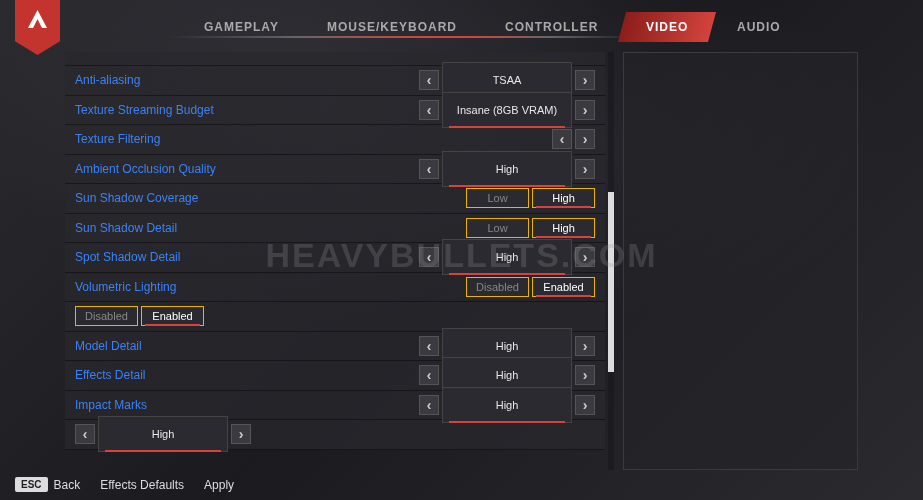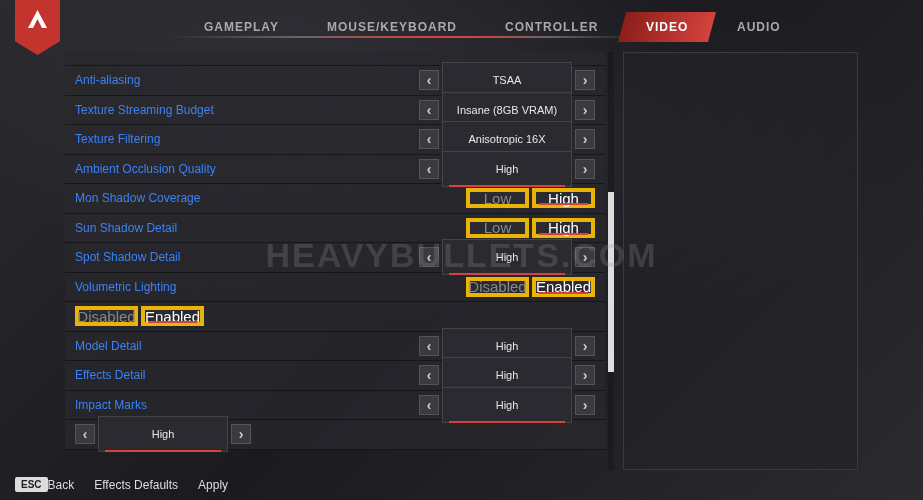--- a/index.html
+++ b/index.html
@@ -13,21 +13,21 @@
 .tab.active{background:linear-gradient(90deg,#8b1e1a,#d4433d);color:#fff}
 .tab-line{position:absolute;top:36px;left:170px;right:290px;height:2px;background:linear-gradient(90deg,transparent,#666,#d4433d 55%,#d4433d 65%,#666,transparent)}
 .main{position:absolute;top:52px;left:65px;width:540px;height:418px;overflow:hidden}
 .row{height:29.5px;background:rgba(40,40,45,.75);border-bottom:1px solid rgba(0,0,0,.4);display:flex;align-items:center;padding:0 10px}
 .row-label{flex:1;font-size:12px;color:#3b82f6}
 .ctrl{display:flex;align-items:center;gap:3px}
 .arrow{width:20px;height:20px;background:#3a3a40;border:1px solid #555;display:flex;align-items:center;justify-content:center;cursor:pointer;font-size:14px;font-weight:bold;color:#ccc;line-height:1}
 .valbox{width:130px;height:36px;background:#2a2a30;border:1px solid #444;display:flex;align-items:center;justify-content:center;font-size:11px;color:#e8e8e8;position:relative}
 .valbox::after{content:"";position:absolute;bottom:-1px;left:5%;right:5%;height:2px;background:#d4433d}
 .toggle{display:flex;gap:3px}
-.tbtn{width:63px;height:20px;background:#2a2a30;border:4px solid #eab308;display:flex;align-items:center;justify-content:center;font-size:15px;color:#888;cursor:pointer;position:relative}
+.tbtn{width:63px;height:20px;background:#2a2a30;border:1px solid #eab308;display:flex;align-items:center;justify-content:center;font-size:11px;color:#888;cursor:pointer;position:relative}
 .tbtn.on{color:#fff}
 .tbtn.on::after{content:"";position:absolute;bottom:-1px;left:5%;right:5%;height:2px;background:#d4433d}
 .scrollbar{position:absolute;top:52px;left:608px;width:6px;height:418px;background:rgba(20,20,25,.5)}
 .scroll-thumb{position:absolute;top:140px;width:6px;height:180px;background:#ddd}
 .side-panel{position:absolute;top:52px;right:65px;width:235px;height:418px;background:rgba(35,35,40,.7);border:1px solid #3a3a40}
 .footer{position:absolute;bottom:8px;left:15px;display:flex;align-items:center;gap:20px;font-size:12px;color:#ddd}
 .esc-key{background:#ddd;color:#222;padding:2px 6px;font-weight:bold;font-size:10px;border-radius:2px}
 .watermark{position:absolute;top:255px;left:50%;transform:translate(-50%,-50%);font-size:34px;font-weight:bold;color:rgba(150,150,150,.25);letter-spacing:2px;pointer-events:none;z-index:20;white-space:nowrap}
 </style>
 </head>
@@ -65,34 +65,33 @@
       <div class="ctrl">
         <div class="arrow">‹</div>
         <div class="valbox">Insane (8GB VRAM)</div>
         <div class="arrow">›</div>
       </div>
     </div>
     <div class="row">
       <div class="row-label">Texture Filtering</div>
       <div class="ctrl">
         <div class="arrow">‹</div>
-        <div class="valbox">Anisotropic 16X</div>
         <div class="arrow">›</div>
       </div>
     </div>
     <div class="row">
       <div class="row-label">Ambient Occlusion Quality</div>
       <div class="ctrl">
         <div class="arrow">‹</div>
         <div class="valbox">High</div>
         <div class="arrow">›</div>
       </div>
     </div>
     <div class="row">
-      <div class="row-label">Mon Shadow Coverage</div>
+      <div class="row-label">Sun Shadow Coverage</div>
       <div class="ctrl">
         <div class="toggle">
           <div class="tbtn">Low</div>
           <div class="tbtn on">High</div>
         </div>
       </div>
     </div>
     <div class="row">
       <div class="row-label">Sun Shadow Detail</div>
       <div class="ctrl">
@@ -162,19 +161,19 @@
 
 <div class="scrollbar">
 <div class="scroll-thumb"></div>
 </div>
 
 <div class="side-panel"></div>
 
 <div class="watermark">HEAVYBULLETS.COM</div>
 
 <div class="footer">
-<div style="display:flex;align-items:center;">
+<div style="display:flex;align-items:center;gap:6px">
 <span class="esc-key">ESC</span>
 <span>Back</span>
 </div>
 <div>Effects Defaults</div>
 <div>Apply</div>
 </div>
 
 </body></html>

